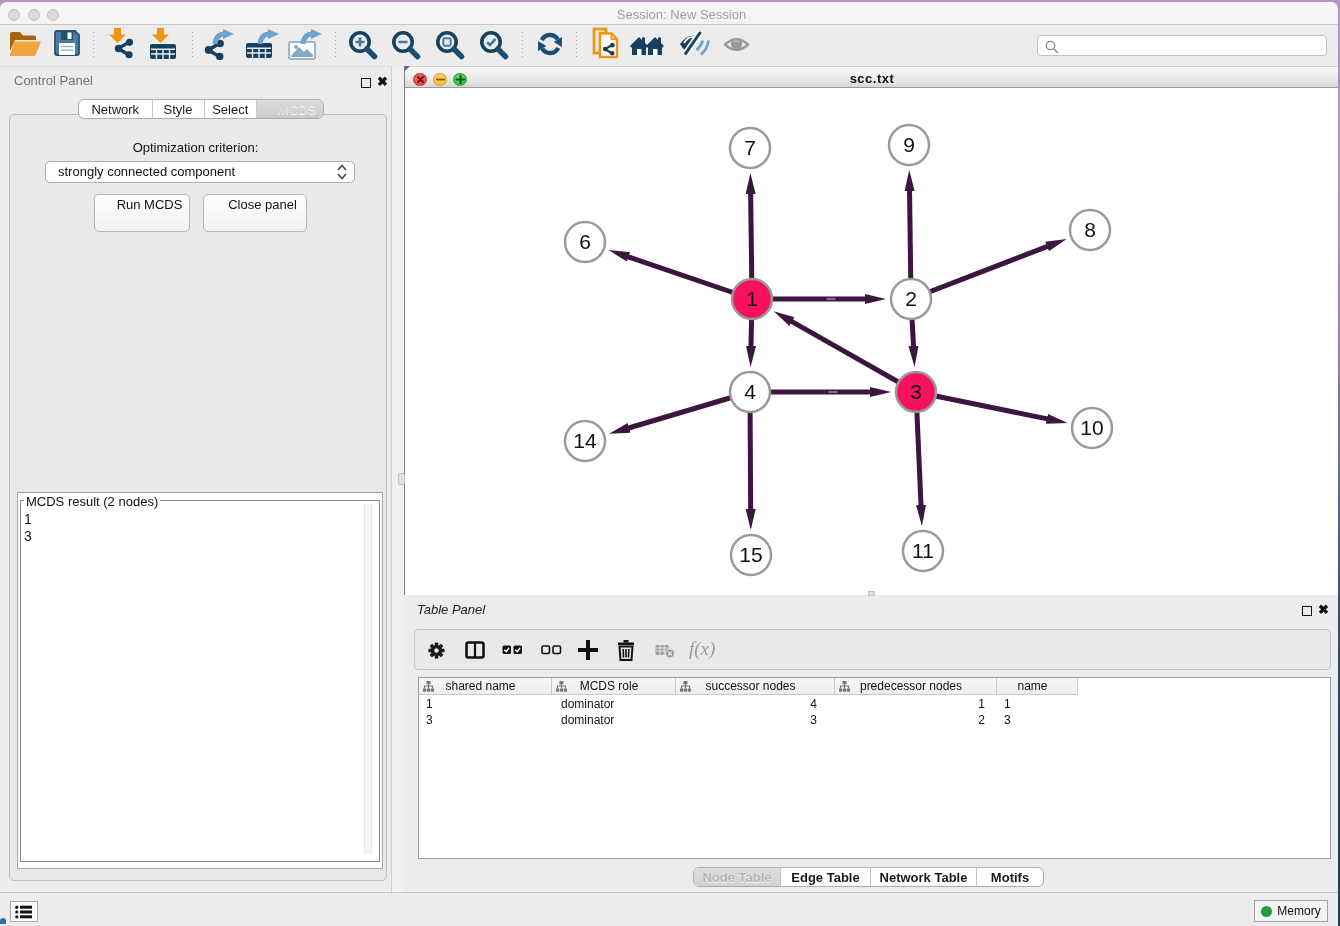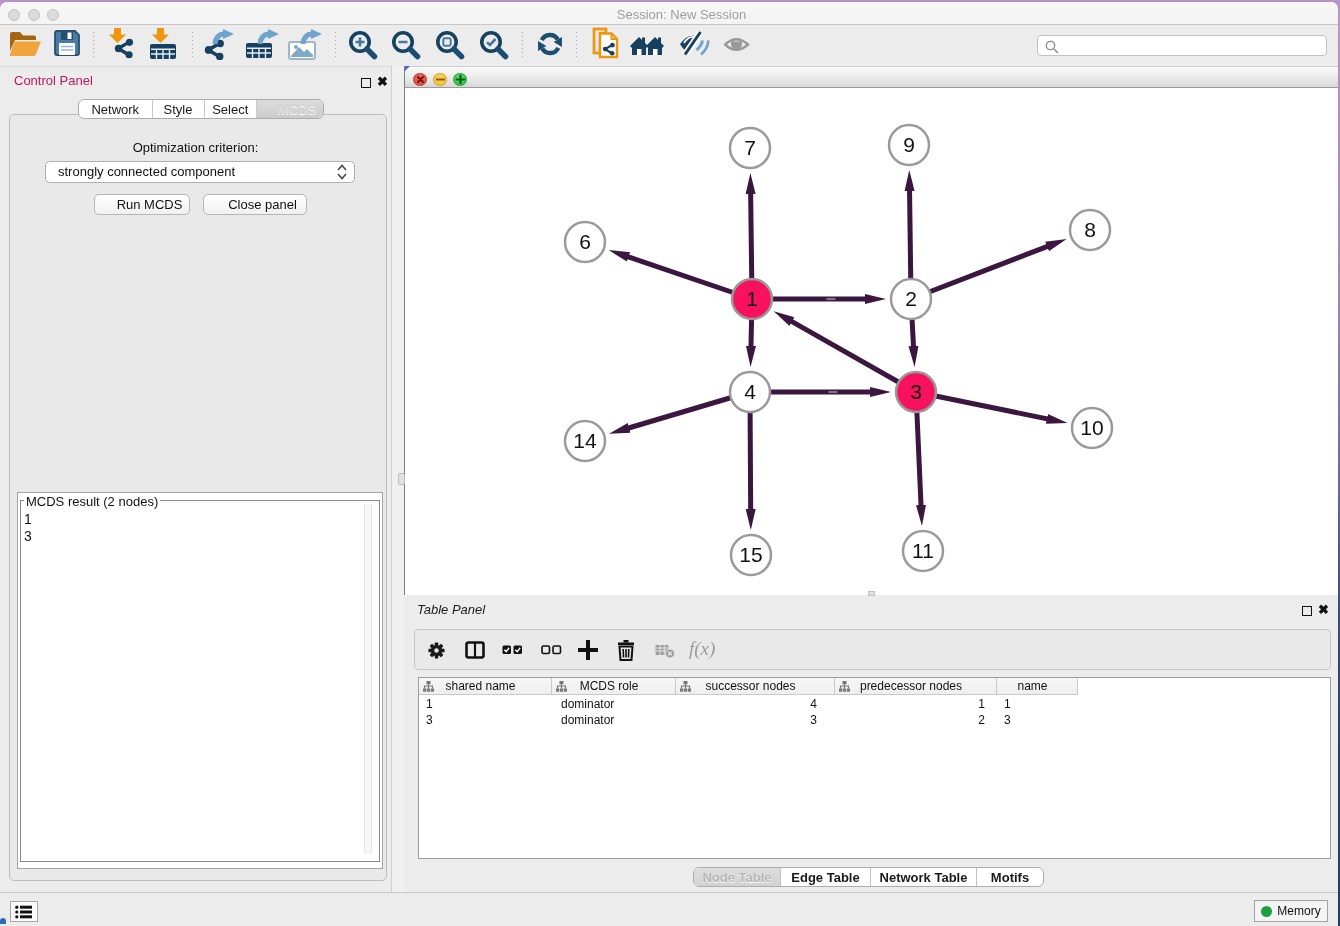--- a/index.html
+++ b/index.html
@@ -27,36 +27,36 @@
 #toolbar { position:absolute; left:0; top:24px; width:1338px; height:40px; background:#ececec; }
 .tsep { position:absolute; top:6px; height:28px; width:1px;
   background-image:linear-gradient(#a9a9a9 30%, rgba(0,0,0,0) 0%);
   background-size:1px 4px; }
 .ticon { position:absolute; top:6px; }
 #searchbox { position:absolute; left:1037px; top:9px; width:290px; height:21px;
   background:#fff; border:1px solid #c2c2c2; border-radius:4px; }
 
 #cpanel { position:absolute; left:0; top:64px; width:391px; height:826px;
   background:#ececec; border-top:1px solid #dddddd;}
-#cp-title { position:absolute; left:14px; top:6px; font-size:13px; color:#be185d; }
+#cp-title { position:absolute; left:14px; top:6px; font-size:13px; color:#737373; }
 .panel-float { position:absolute; width:10px; height:10px; border:1.5px solid #111; background:transparent;}
 .panel-close { position:absolute; font-size:13px; color:#111; font-weight:bold; }
 #cp-content { position:absolute; left:9px; top:47px; width:378px; height:767px;
   background:#e9e9e9; border:1px solid #bdbdbd; border-radius:5px; }
 #cp-tabs { position:absolute; left:78px; top:32px; width:246px; height:20px;
   background:#fff; border:1px solid #ababab; border-radius:6px; display:flex;
   overflow:hidden; z-index:3;}
 .cp-tab { font-size:13px; color:#1a1a1a; text-align:center; line-height:19px;
   border-right:1px solid #c9c9c9; }
 #opt-label { position:absolute; left:0; top:73px; width:391px; text-align:center;
   font-size:13px; color:#111; z-index:4;}
 #opt-select { position:absolute; left:45px; top:94px; width:310px; height:22px;
   background:#fff; border:1px solid #b0b0b0; border-radius:5px; z-index:4;
   font-size:13px; color:#111; line-height:20px; padding-left:12px;}
-.btn { position:absolute; top:127px; height:21px; background:linear-gradient(#ffffff,#f0f0f0);
+.btn { position:absolute; top:127px; height:38px; background:linear-gradient(#ffffff,#f0f0f0);
   border:1px solid #b6b6b6; border-radius:5px; font-size:13px; color:#111;
   text-align:center; line-height:19px; z-index:4;padding-left:15px; }
 #mcds-box { position:absolute; left:17px; top:425px; width:366px; height:377px;
   background:#fff; border:1px solid #a6a6a6; z-index:4; }
 #mcds-legend { position:absolute; left:6px; top:1px; background:#ffffff;
   font-size:13px; color:#111; padding:0 2px; }
 #mcds-scroll { position:absolute; right:10px; top:11px; width:8px; height:350px;
   background:#f6f6f6; border-left:1px solid #e8e8e8; border-right:1px solid #e8e8e8; }
 
 #vsplit { position:absolute; left:391px; top:64px; width:13px; height:826px;
@@ -304,20 +304,21 @@
       <div class="mac" style="left:28px; background:radial-gradient(circle at 50% 35%,#fad264,#f5bd2e); border:0.5px solid #d79e26;">
           <svg width="13" height="13" viewBox="0 0 13 13" style="position:absolute;left:-0.5px;top:-0.5px;">
             <line x1="3" y1="6.5" x2="10" y2="6.5" stroke="#8c5f08" stroke-width="2.2" stroke-linecap="round"></line>
           </svg>
         </div>
       <div class="mac" style="left:48px; background:radial-gradient(circle at 50% 35%,#68d974,#27bd3c); border:0.5px solid #1ea633;">
           <svg width="13" height="13" viewBox="0 0 13 13" style="position:absolute;left:-0.5px;top:-0.5px;">
             <path d="M6.5,2.7 L6.5,10.3 M2.7,6.5 L10.3,6.5" stroke="#0b5c16" stroke-width="2.2" stroke-linecap="round"></path>
           </svg>
         </div>
+      <div id="net-title">scc.txt</div>
     </div>
     <div id="net-canvas">
       <svg width="934" height="505" viewBox="0 0 934 505" style="position:absolute;left:0;top:0;">
 <defs>
             <marker id="arr" viewBox="0 0 21 12" refX="4" refY="6" markerWidth="21" markerHeight="12" markerUnits="userSpaceOnUse" orient="auto">
               <path d="M0,1 L21,6 L0,11 Z" fill="#3b163e"></path>
             </marker>
           </defs>
 <line x1="347.0" y1="210.0" x2="345.6" y2="101.0" stroke="#3b163e" stroke-width="5" marker-end="url(#arr)"></line>
 <line x1="347.0" y1="210.0" x2="219.7" y2="166.6" stroke="#3b163e" stroke-width="5" marker-end="url(#arr)"></line>

